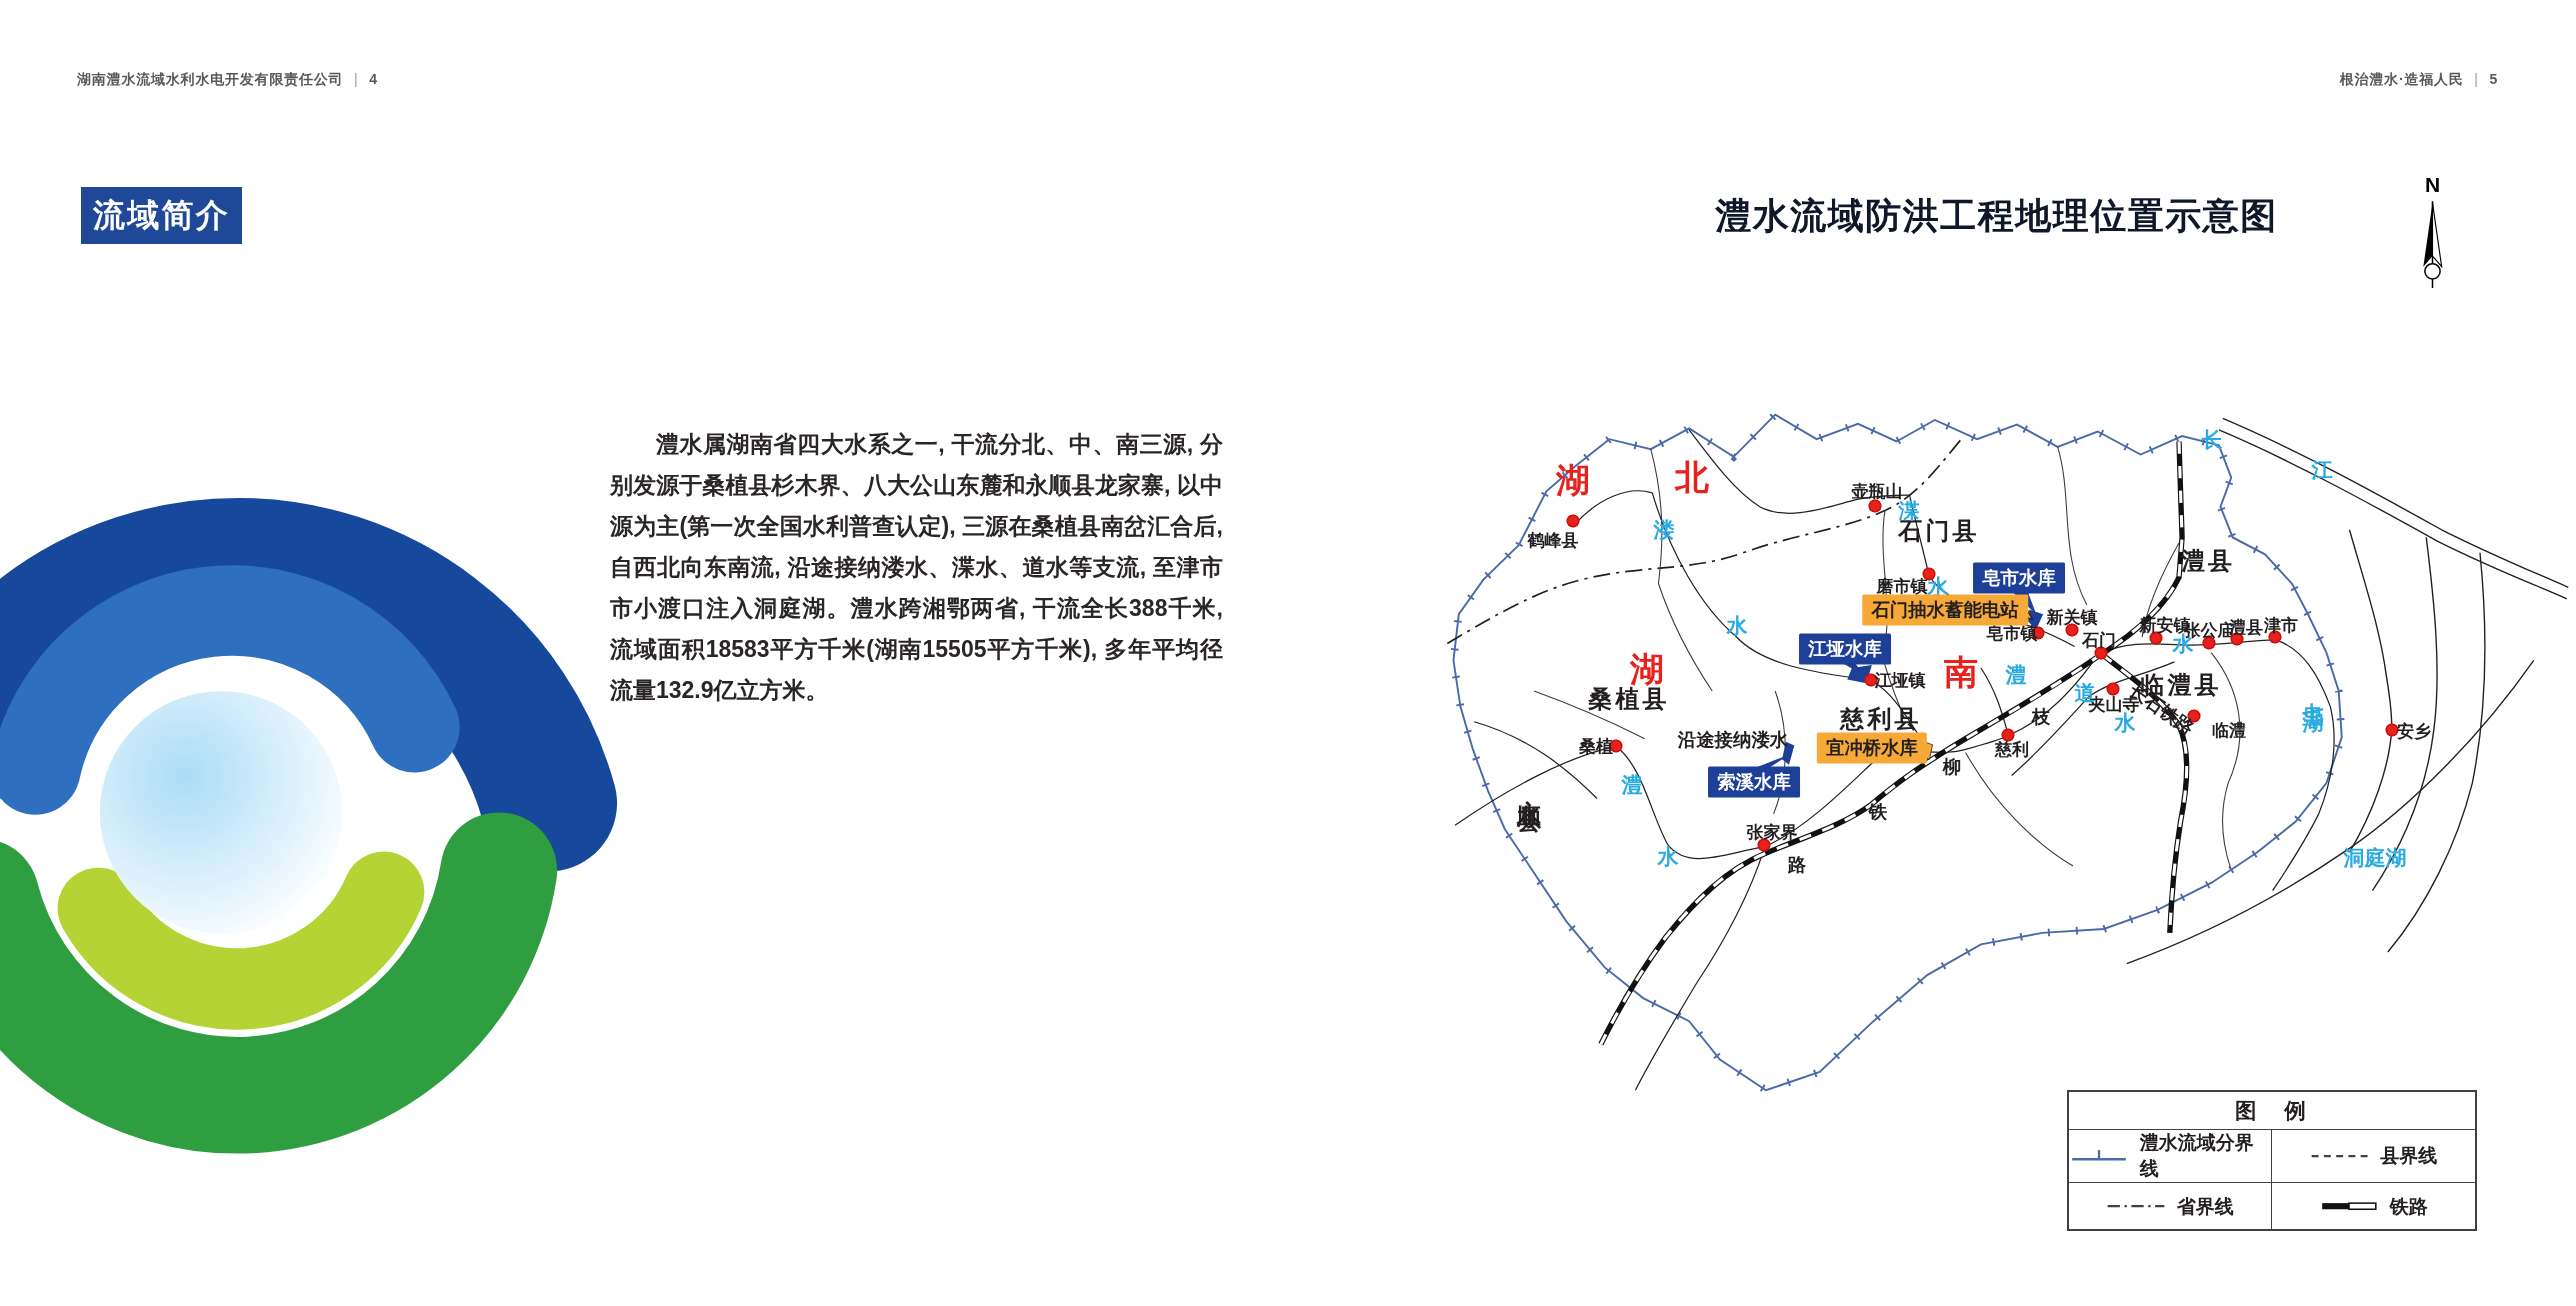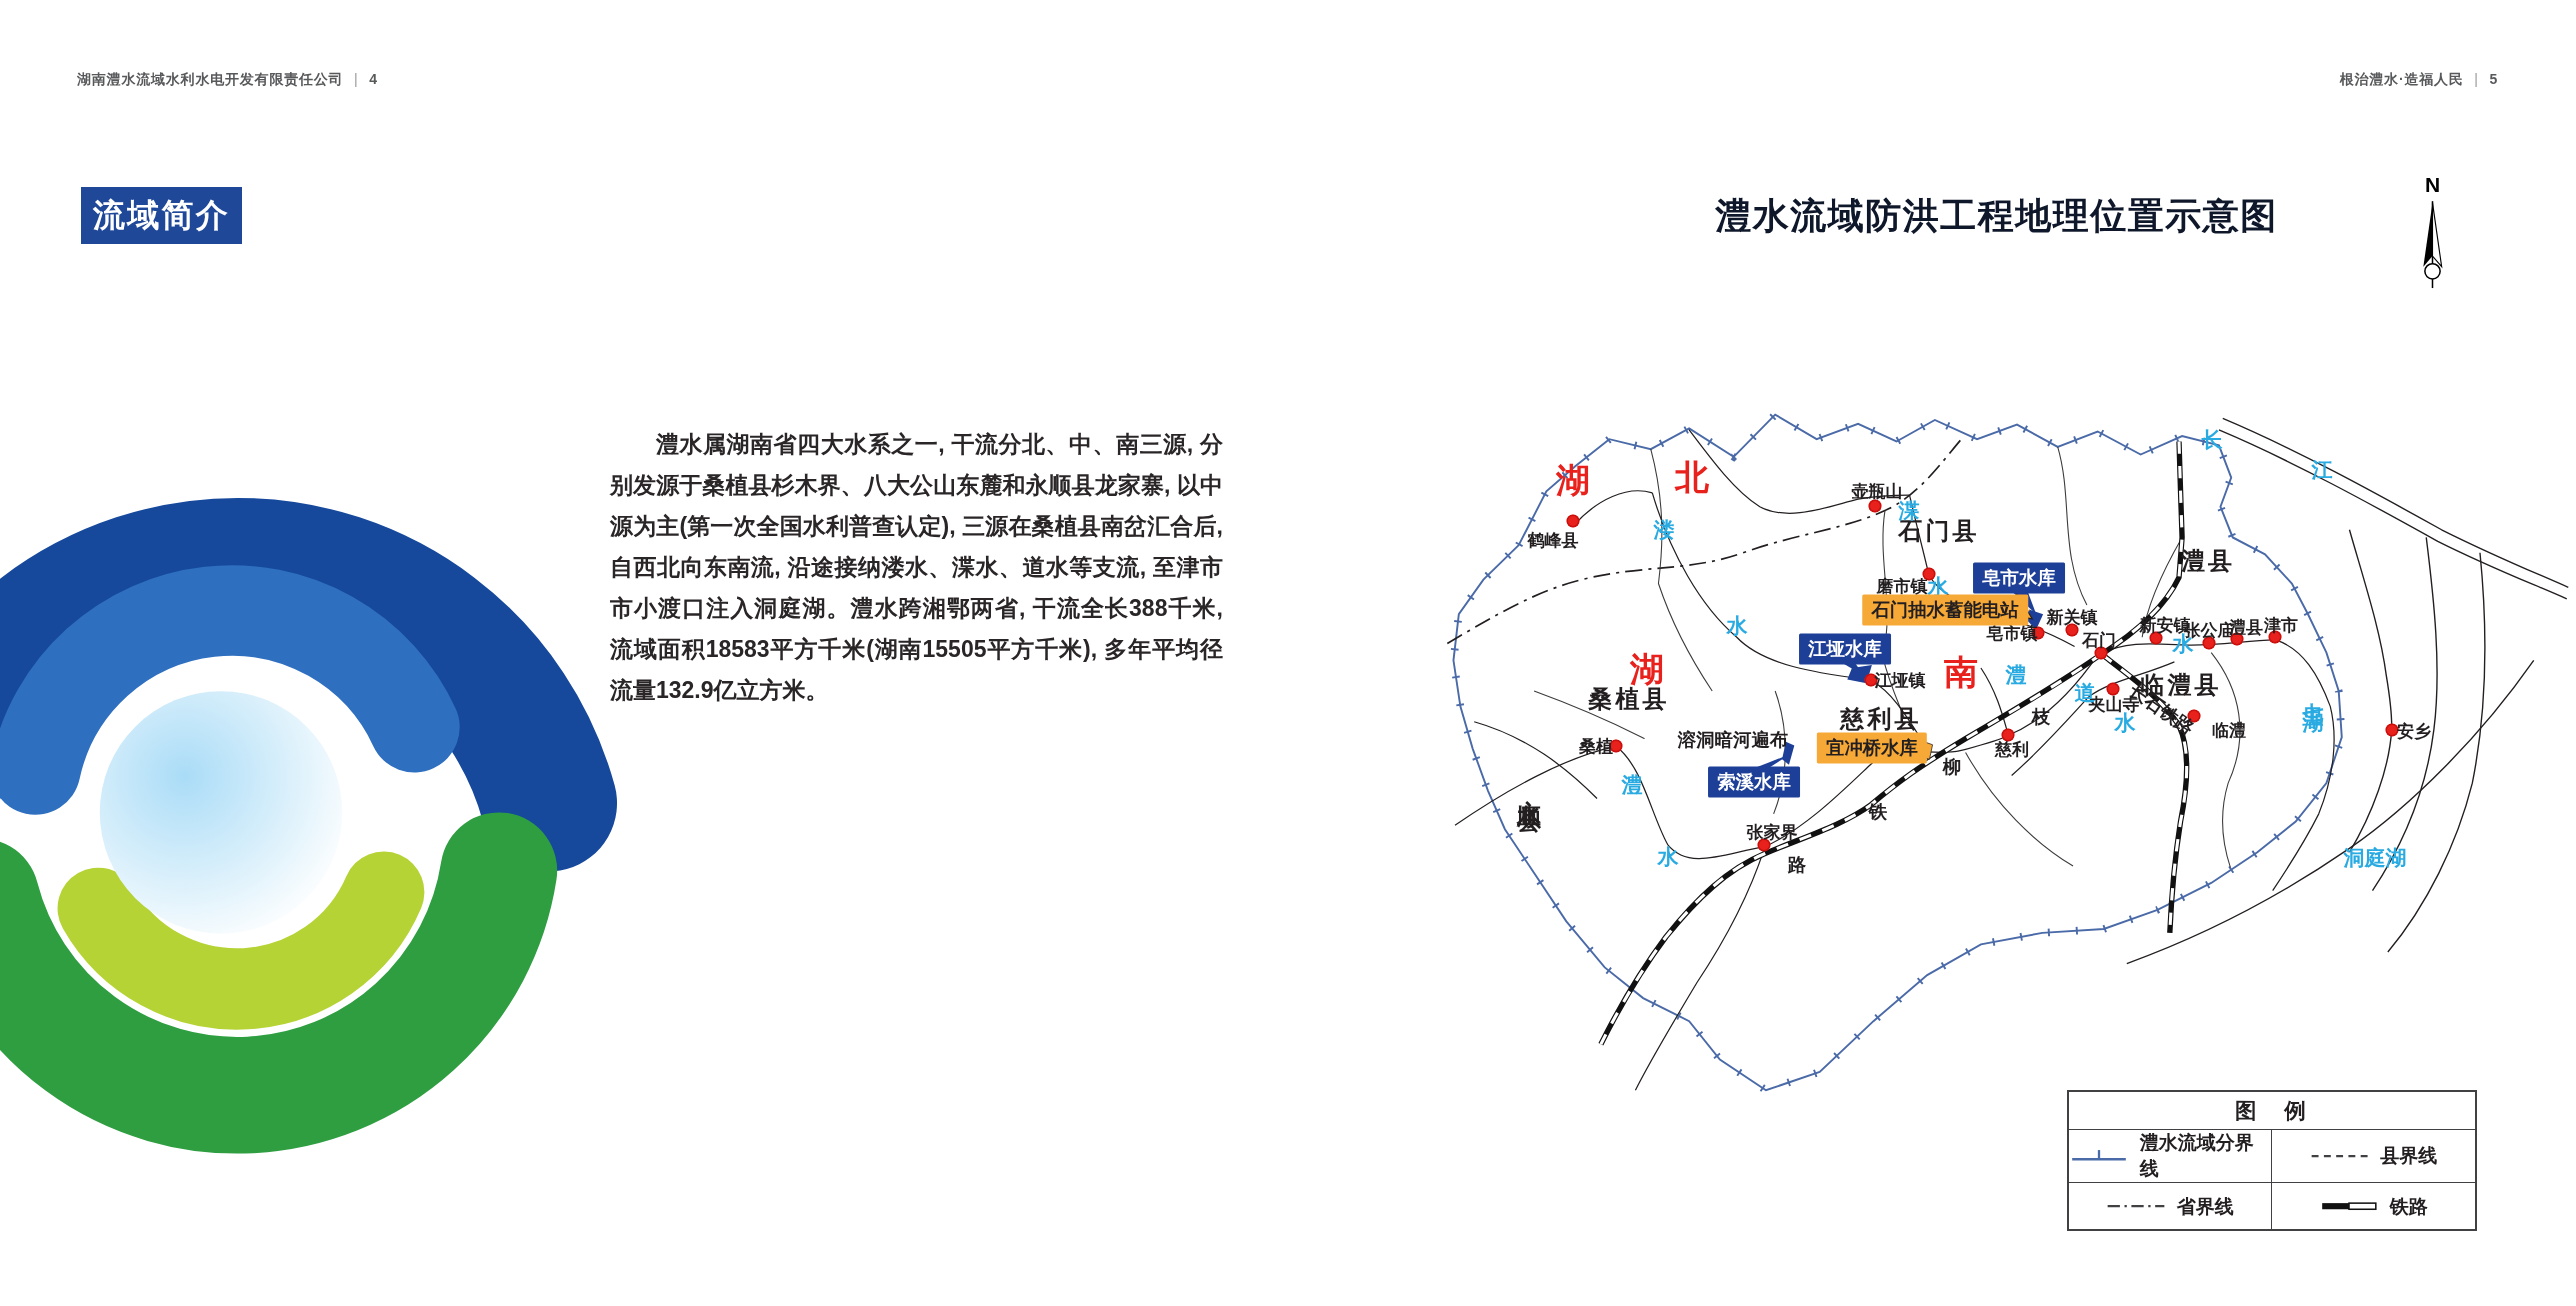--- a/index.html
+++ b/index.html
@@ -194,21 +194,21 @@
       <div class="m m-dot" style="left: 2008px; top: 735px;"></div>
       <div class="m m-town" style="left: 2012px; top: 749px;">慈利</div>
       <div class="m m-dot" style="left: 1616px; top: 746px;"></div>
       <div class="m m-town" style="left: 1568px; top: 746px; margin-left: 28px;">桑植</div>
       <div class="m m-dot" style="left: 1764px; top: 845px;"></div>
       <div class="m m-town" style="left: 1772px; top: 832px;">张家界</div>
       <div class="m m-dot" style="left: 1871px; top: 680px;"></div>
       <div class="m m-town" style="left: 1900px; top: 680px;">江垭镇</div>
       <div class="m m-dot" style="left: 2392px; top: 730px;"></div>
       <div class="m m-town" style="left: 2414px; top: 731px;">安乡</div>
-      <div class="m m-scenic" style="left: 1733px; top: 739px;">溶洞暗河遍布</div>
+      <div class="m m-scenic" style="left: 1733px; top: 739px;">沿途接纳溇水</div>
       <div class="m m-river" style="left: 1664px; top: 530px;">溇</div>
       <div class="m m-river" style="left: 1737px; top: 626px;">水</div>
       <div class="m m-river" style="left: 1909px; top: 511px;">渫</div>
       <div class="m m-river" style="left: 1938px; top: 587px;">水</div>
       <div class="m m-river" style="left: 2016px; top: 675px;">澧</div>
       <div class="m m-river" style="left: 2183px; top: 644px;">水</div>
       <div class="m m-river" style="left: 2085px; top: 693px;">道</div>
       <div class="m m-river" style="left: 2125px; top: 723px;">水</div>
       <div class="m m-river" style="left: 1632px; top: 785px;">澧</div>
       <div class="m m-river" style="left: 1668px; top: 857px;">水</div>

